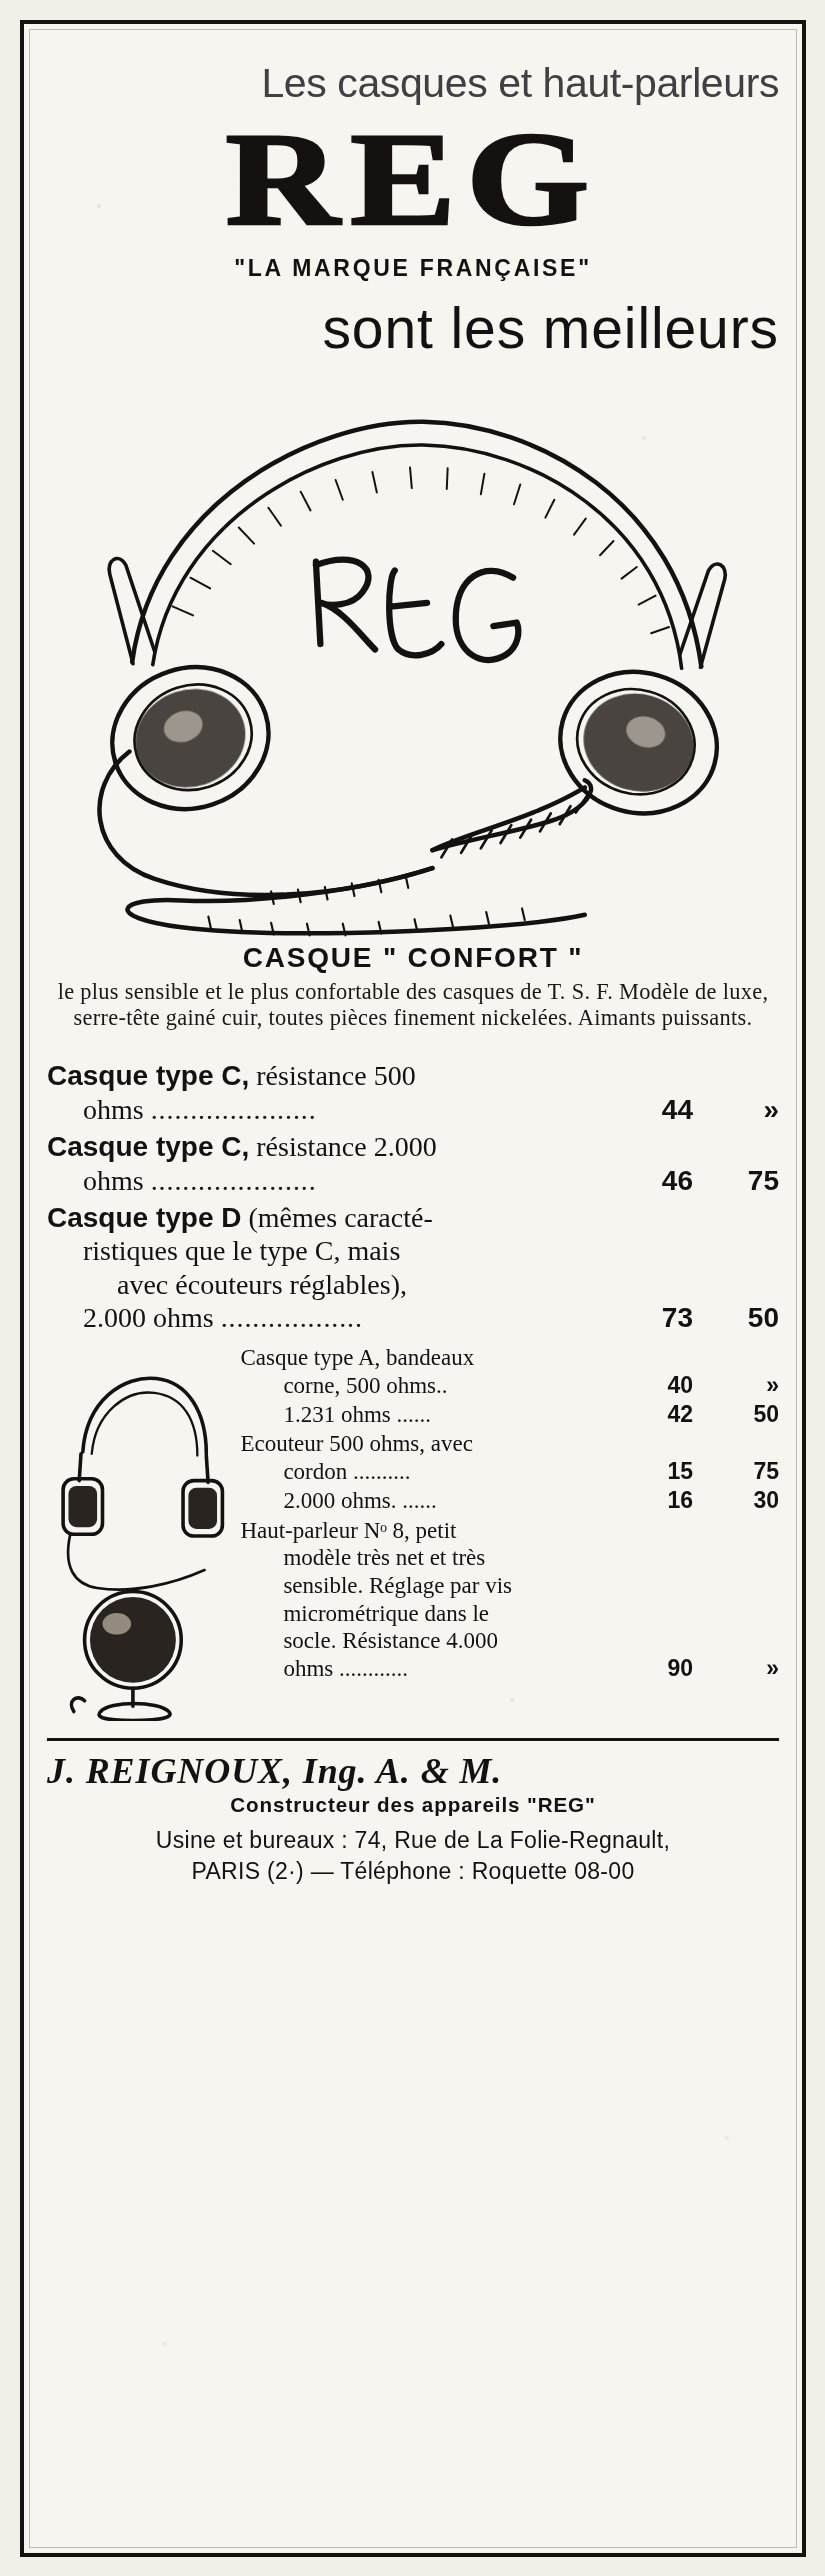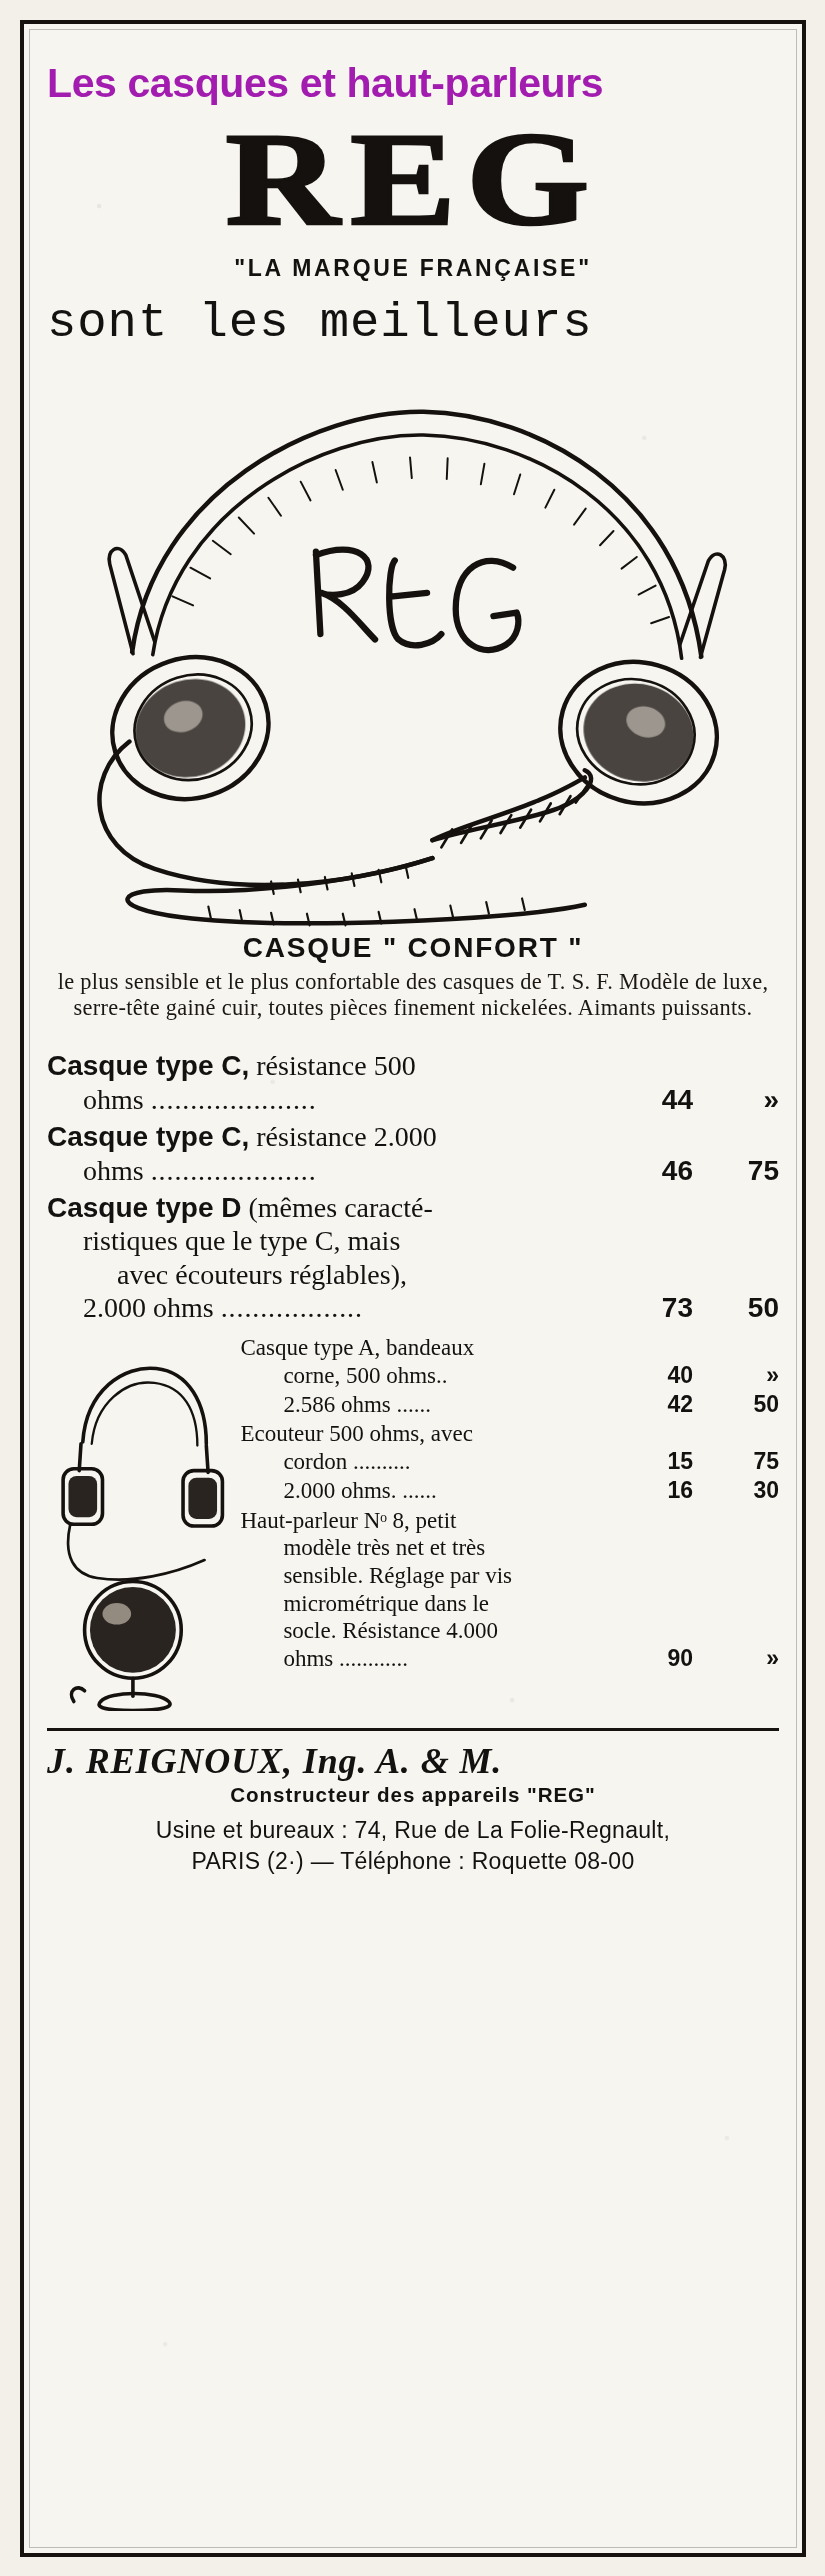--- a/index.html
+++ b/index.html
@@ -35,27 +35,27 @@
     box-sizing:border-box;
     padding:12.6px 23px 9px 23px;
   }
   .ad:after{
     content:"";position:absolute;inset:5.4px;
     border:0.9px solid rgba(20,18,15,.25);
     pointer-events:none;
   }
   
   .hl1{
-    text-align:left;
-    font-family:"Liberation Sans", sans-serif;
-    font-weight:bold;
+    text-align:right;
+    font-family:"Liberation Sans", sans-serif;
+    font-weight:normal;
     font-size:41px;
     letter-spacing:-0.4px;
     margin:23px 0 3.6px 0;
-    color:#a21caf;
+    color:#404040;
   }
   .regwrap{
     text-align:center;
     margin:5.4px 0 1.8px 0;
     line-height:1;
   }
   .reg{
     display:inline-block;
     font-family:"Liberation Serif", serif;
     font-weight:bold;
@@ -68,23 +68,23 @@
   }
   .marque{
     text-align:center;
     font-family:"Liberation Sans", sans-serif;
     font-weight:bold;
     font-size:23px;
     letter-spacing:2.7px;
     margin:9px 0 12.6px 0;
   }
   .hl2{
-    text-align:left;
-    font-family:Liberation Mono, monospace;
-    font-size:49px;
+    text-align:right;
+    font-family:Liberation Sans, sans-serif;
+    font-size:57px;
     margin:1.8px 0 5.4px 0;
     letter-spacing:0.9px;
   }
   
   .illus{
     width:100%;
     height:574px;
     position:relative;
     margin:3.6px 0 0 0;
   }
@@ -363,21 +363,21 @@
             <span class="amt">40</span>
             <span>corne, 500 ohms..</span>
           </span>
           <div class="clr"></div>
         </div>
 
         <div class="prow2">
           <span class="ind">
             <span class="amt">50</span>
             <span class="amt">42</span>
-            <span>2.586 ohms ......</span>
+            <span>1.231 ohms ......</span>
           </span>
           <div class="clr"></div>
         </div>
 
         <div class="prow2">
           <span>Ecouteur 500 ohms, avec</span>
           <span class="ind">
             <span class="amt">75</span>
             <span class="amt">15</span>
             <span>cordon ..........</span>

